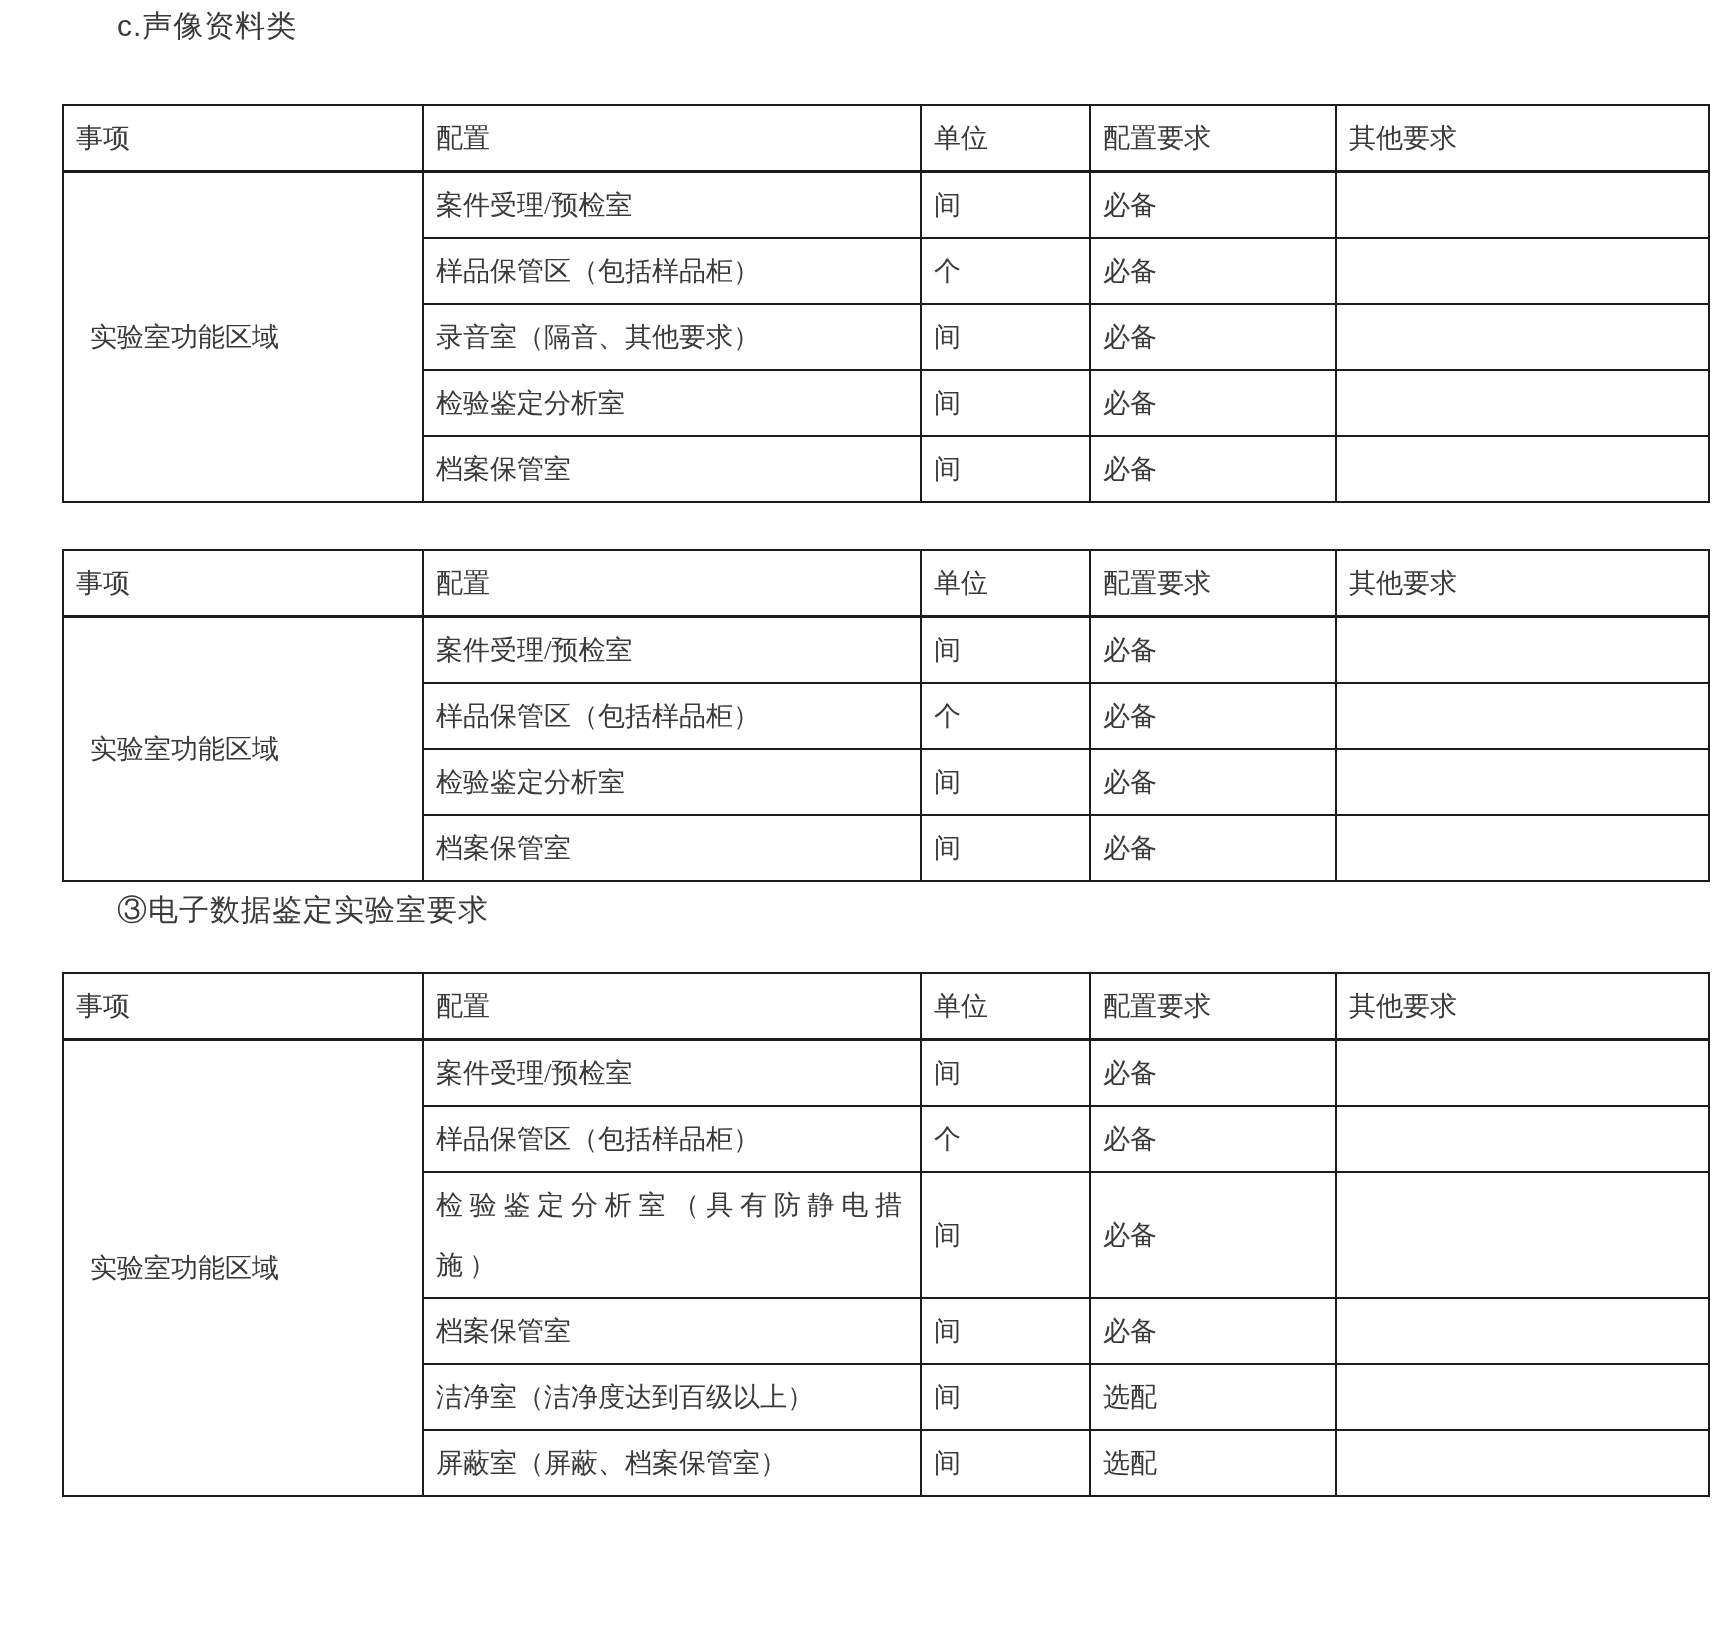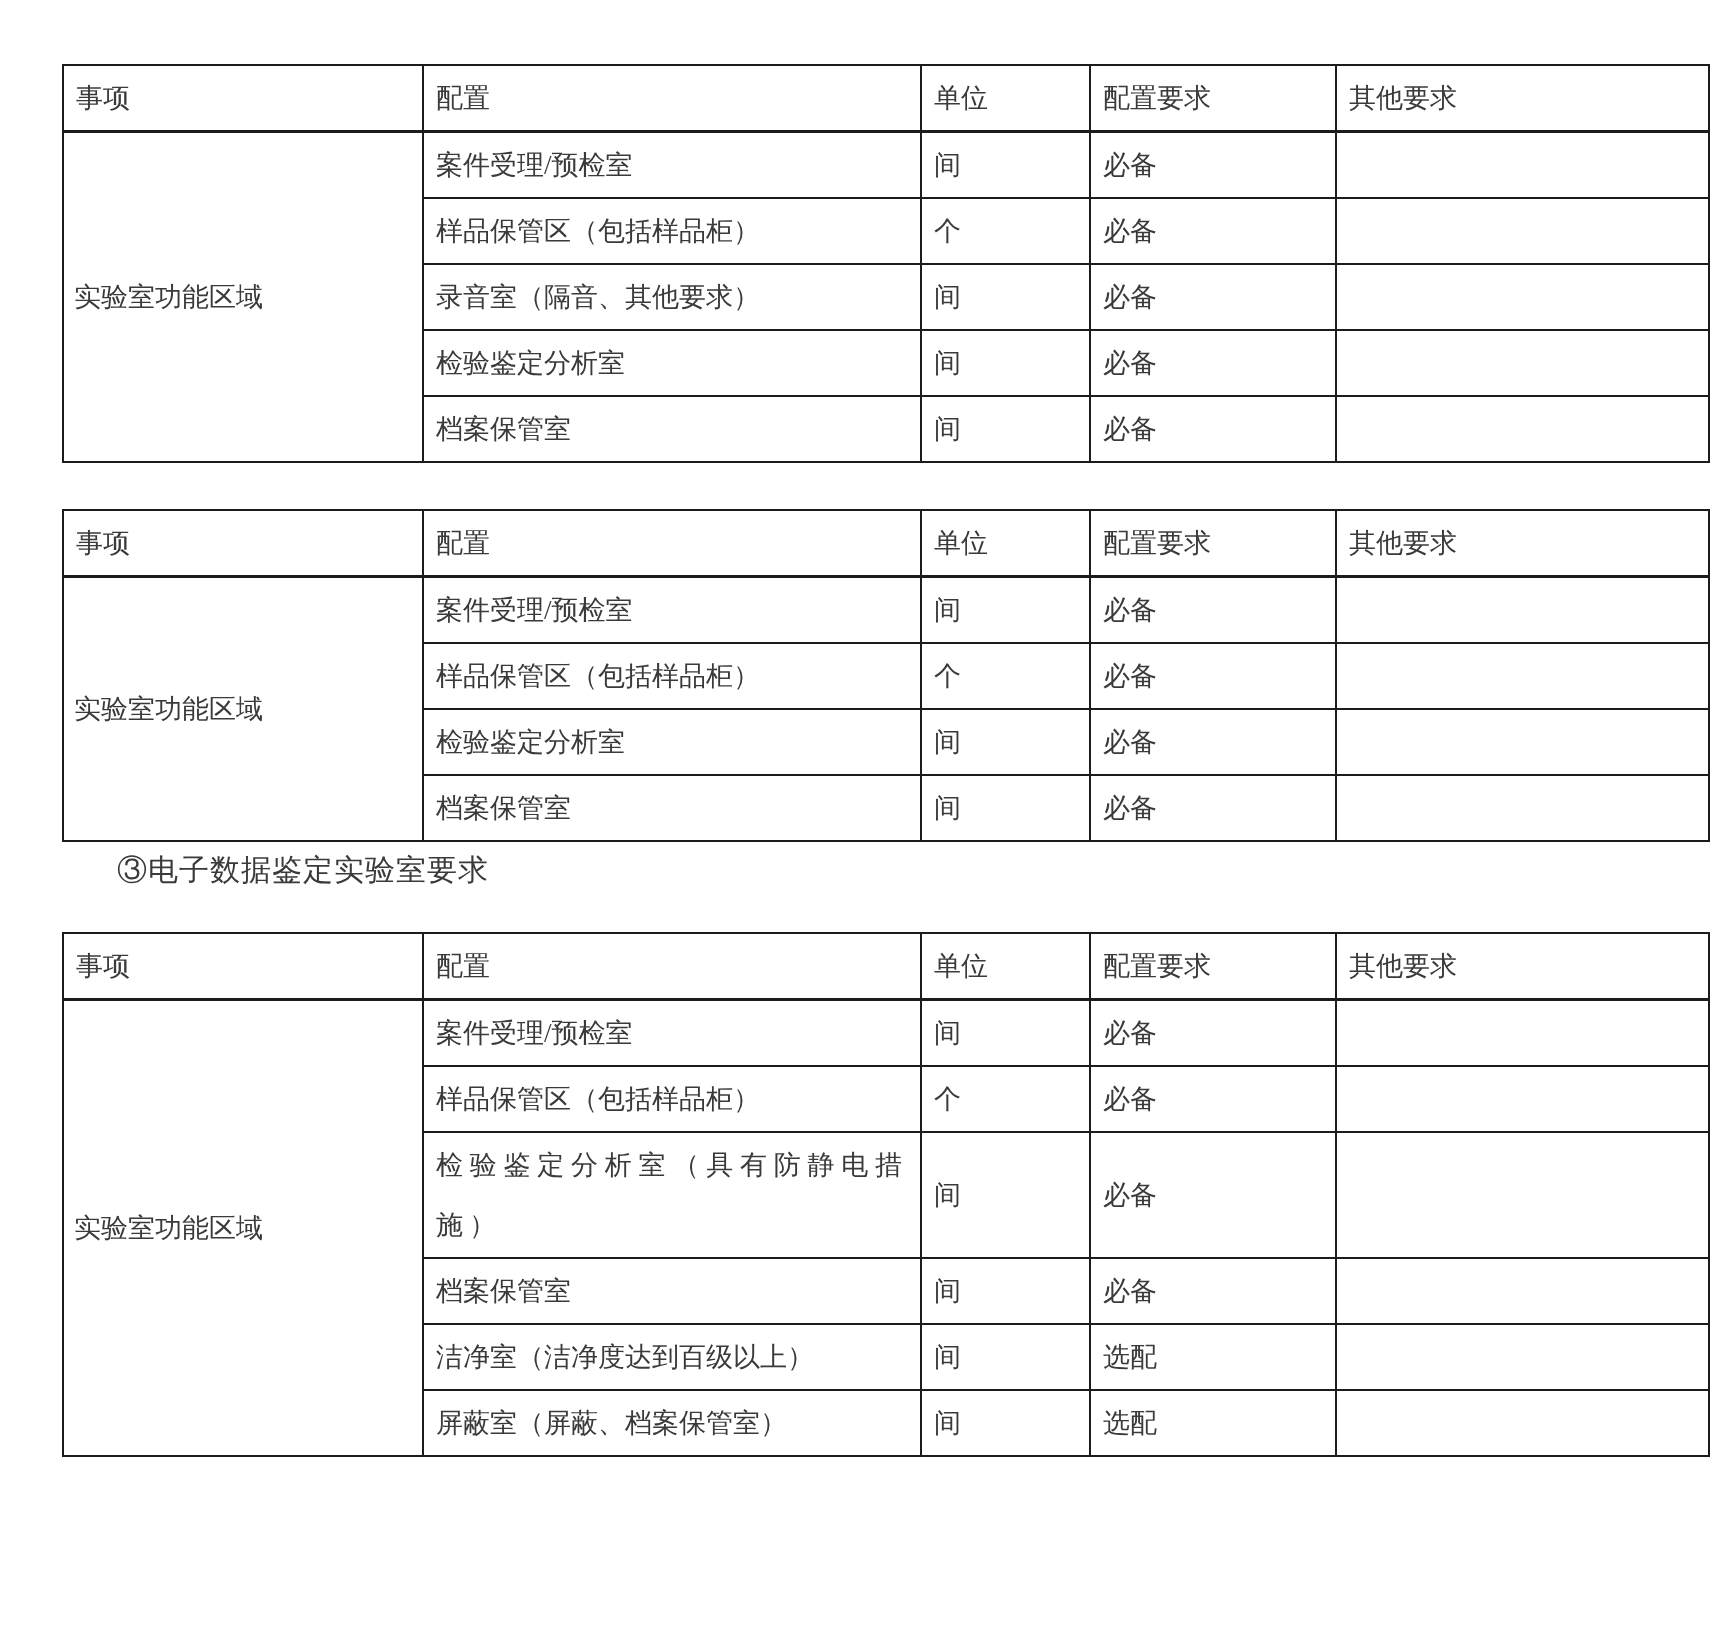--- a/index.html
+++ b/index.html
@@ -53,32 +53,33 @@
     border:2px solid var(--border);
     font-size:27px;
     font-weight:normal;
     text-align:left;
     vertical-align:middle;
     line-height:60px;
     padding:2px 12px;
     overflow:hidden;
   }
   thead th{border-bottom-width:3px;}
-  td.group{padding-left:10px;}
+  td.group{padding-left:26px;}
   td.justify{
     text-align:justify;
     text-justify:inter-character;
     letter-spacing:6px;
   }
 </style>
 </head>
 <body>
 
 <div class="page">
 
+  <div class="doc-title">c.声像资料类</div>
 
 
   <table id="table-0">
     <colgroup>
         <col class="c-item">
         <col class="c-config">
         <col class="c-unit">
         <col class="c-req">
         <col class="c-other">
       </colgroup>

